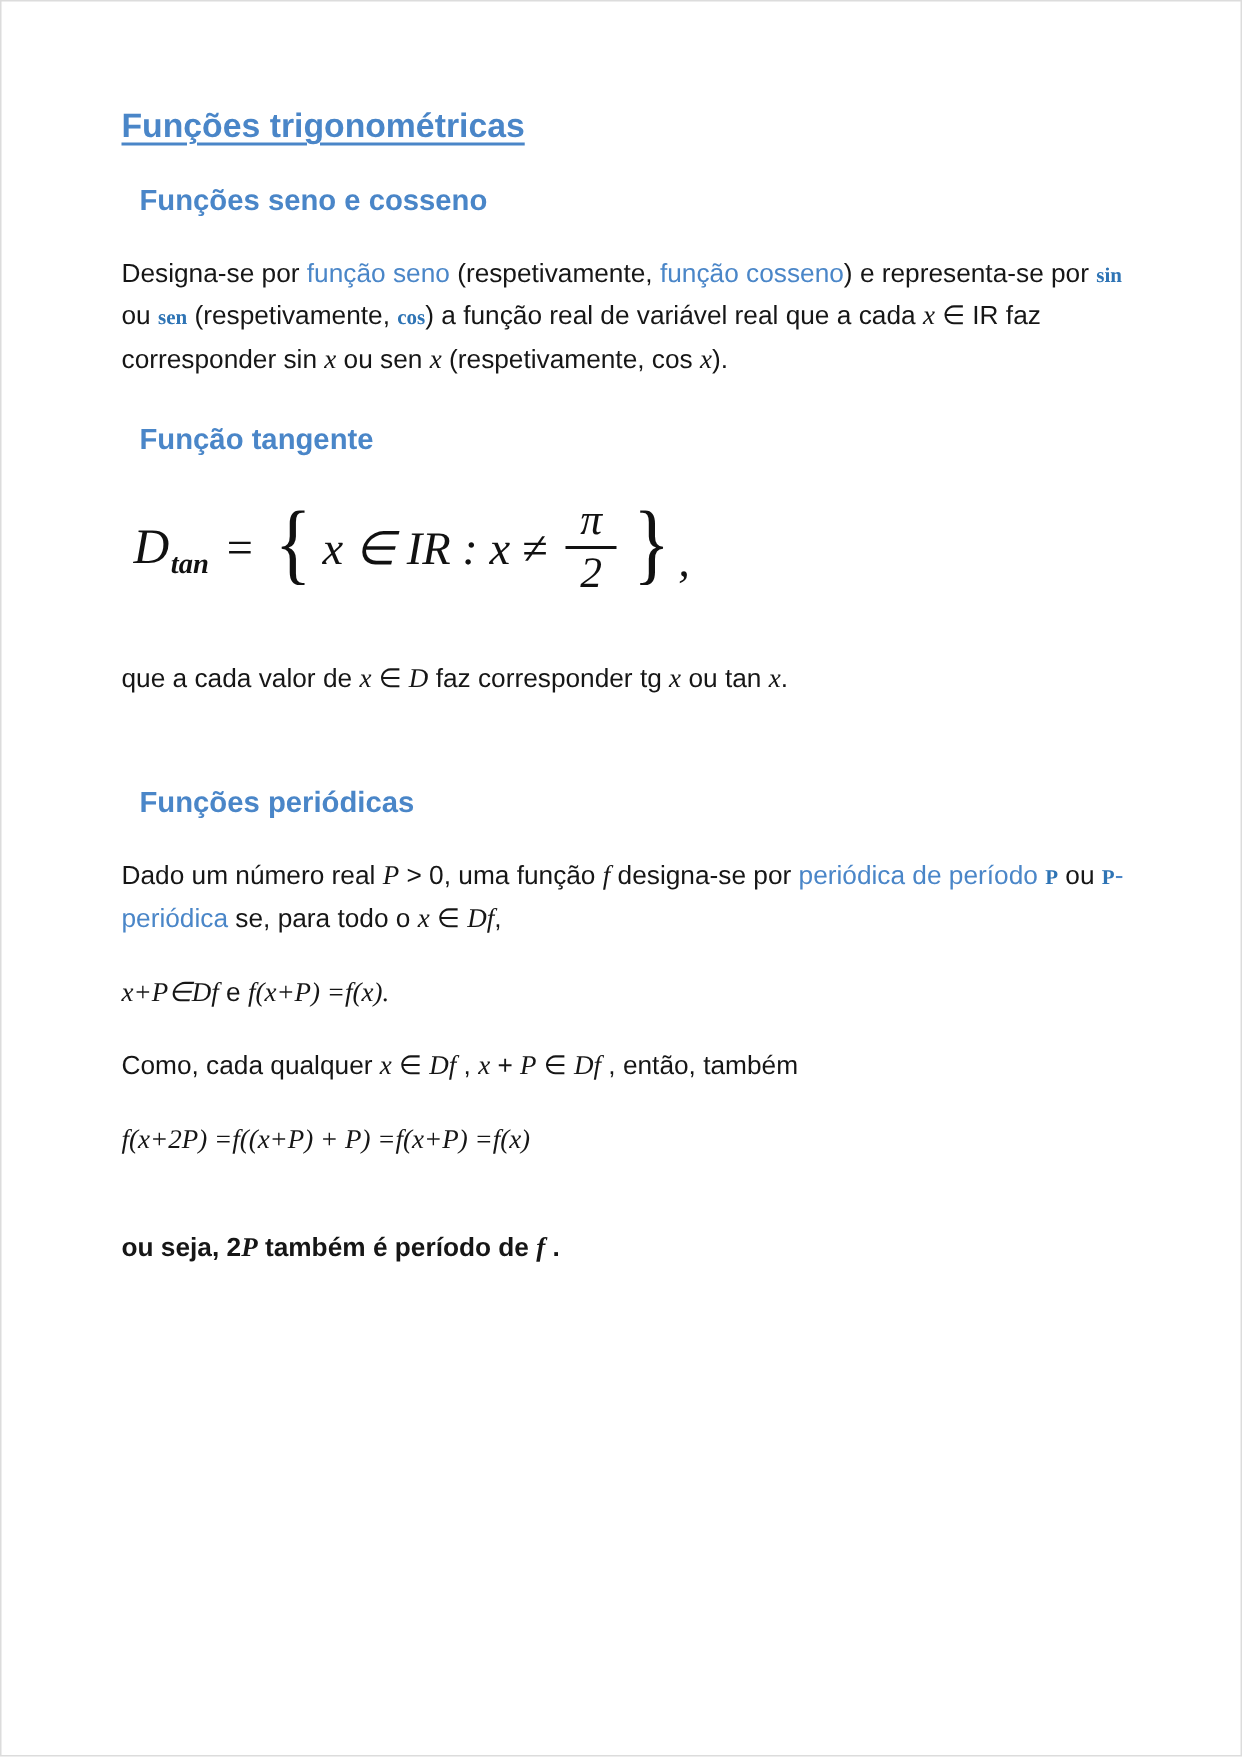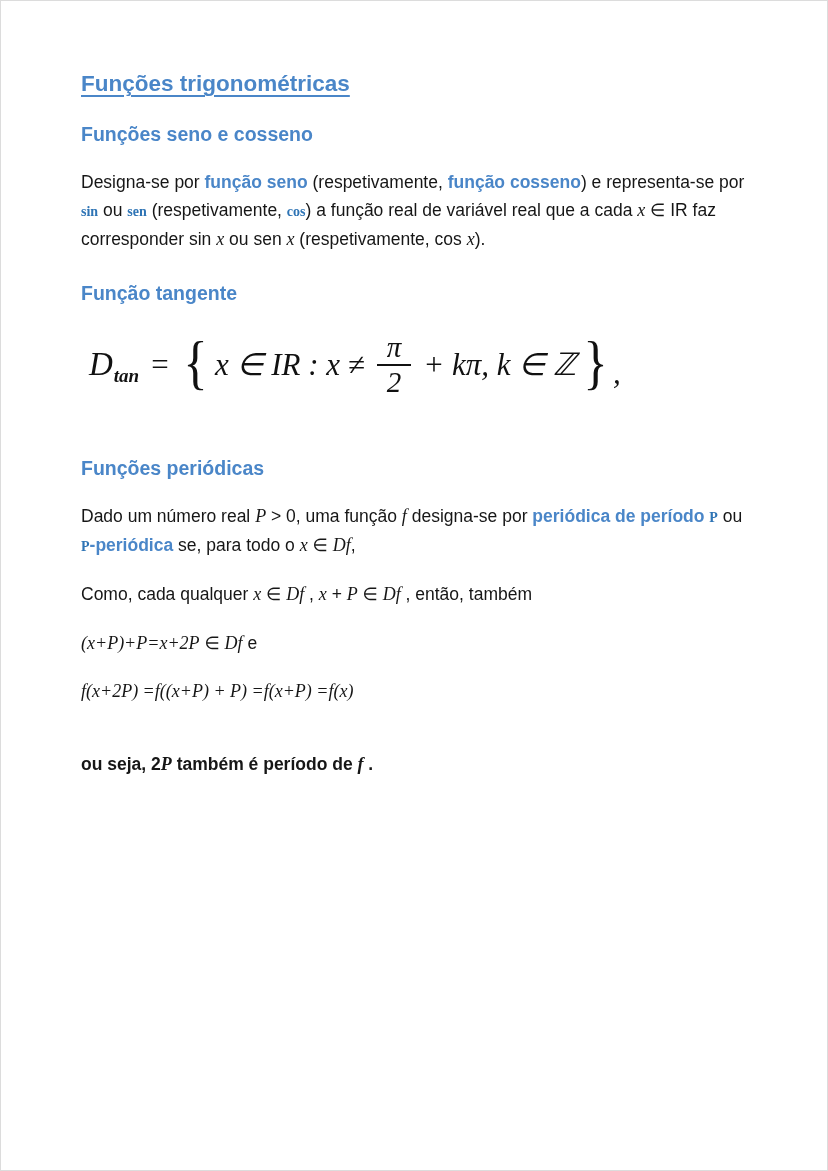--- a/index.html
+++ b/index.html
@@ -22,33 +22,33 @@
     font-weight:bold;
     text-decoration:underline;
     text-decoration-thickness:2px;
     text-underline-offset:4px;
     margin-bottom:26px;
   }
   h2.heading {
     color:var(--accent,#4a86c8);
     font-size:19.5px;
     font-weight:bold;
-    margin:28px 0 22px 0;
+    margin:28px 0 22px 12px;
   }
   h2.heading.first { margin-top:0; }
   h2.heading.big-gap { margin-top:58px; }
 
   p.para {
     line-height:1.6;
     margin-bottom:20px;
   }
   p.para.gap-before { margin-top:44px;font-weight:bold; }
 
   
-  .b  { color:var(--accent,#4a86c8); font-weight:bold; }
+  .b  { color:var(--accent,#4a86c8); font-weight:normal; }
   .bs { color:var(--accent2,#2e74b5); font-weight:bold; font-family:"Liberation Serif", serif; font-size:14px; }
   .i  { font-style:italic; font-family:"Liberation Serif", serif; font-size:18px; }
 
   
   .formula {
     display:flex;
     align-items:center;
     font-family:"Liberation Serif", serif;
     font-style:italic;
     font-size:31px;
@@ -104,27 +104,27 @@
           <span class="main">D</span>
           <sub>tan</sub>
         </span>
       <span class="eq">=</span>
       <span class="brace">{</span>
       <span class="body">x ∈ IR : x ≠</span>
       <span class="frac">
         <span class="num">π</span>
         <span class="den">2</span>
       </span>
-      <span class="body">+ kπ, k ∈ ℤ</span>
       <span class="brace">}</span>
       <span class="trailing">,</span>
     </div>
 
+    <p class="para"><span>que a cada valor de </span><span class="i">x</span><span> ∈ </span><span class="i">D</span><span> faz corresponder tg </span><span class="i">x</span><span> ou tan </span><span class="i">x</span><span>.</span></p>
 
     <h2 class="heading big-gap">Funções periódicas</h2>
     <p class="para"><span>Dado um número real </span><span class="i">P</span><span> &gt; 0, uma função </span><span class="i">f</span><span> designa-se por </span><span class="b">periódica de período </span><span class="bs">P</span><span> ou </span><span class="bs">P</span><span class="b">-periódica</span><span> se, para todo o </span><span class="i">x</span><span> ∈ </span><span class="i">Df</span><span>,</span></p>
+    <p class="para"><span class="i">x+P∈Df</span><span> e </span><span class="i">f(x+P) =f(x).</span></p>
     <p class="para"><span>Como, cada qualquer </span><span class="i">x</span><span> ∈ </span><span class="i">Df</span><span> , </span><span class="i">x</span><span> + </span><span class="i">P</span><span> ∈ </span><span class="i">Df</span><span> , então, também</span></p>
-    <p class="para"><span class="i">(x+P)+P=x+2P</span><span> ∈ </span><span class="i">Df</span><span> e</span></p>
     <p class="para"><span class="i">f(x+2P) =f((x+P) + P) =f(x+P) =f(x)</span></p>
     <p class="para gap-before"><span>ou seja, 2</span><span class="i">P</span><span> também é período de </span><span class="i">f</span><span> .</span></p>
 
   </div>
 </div>
 
 </body></html>

